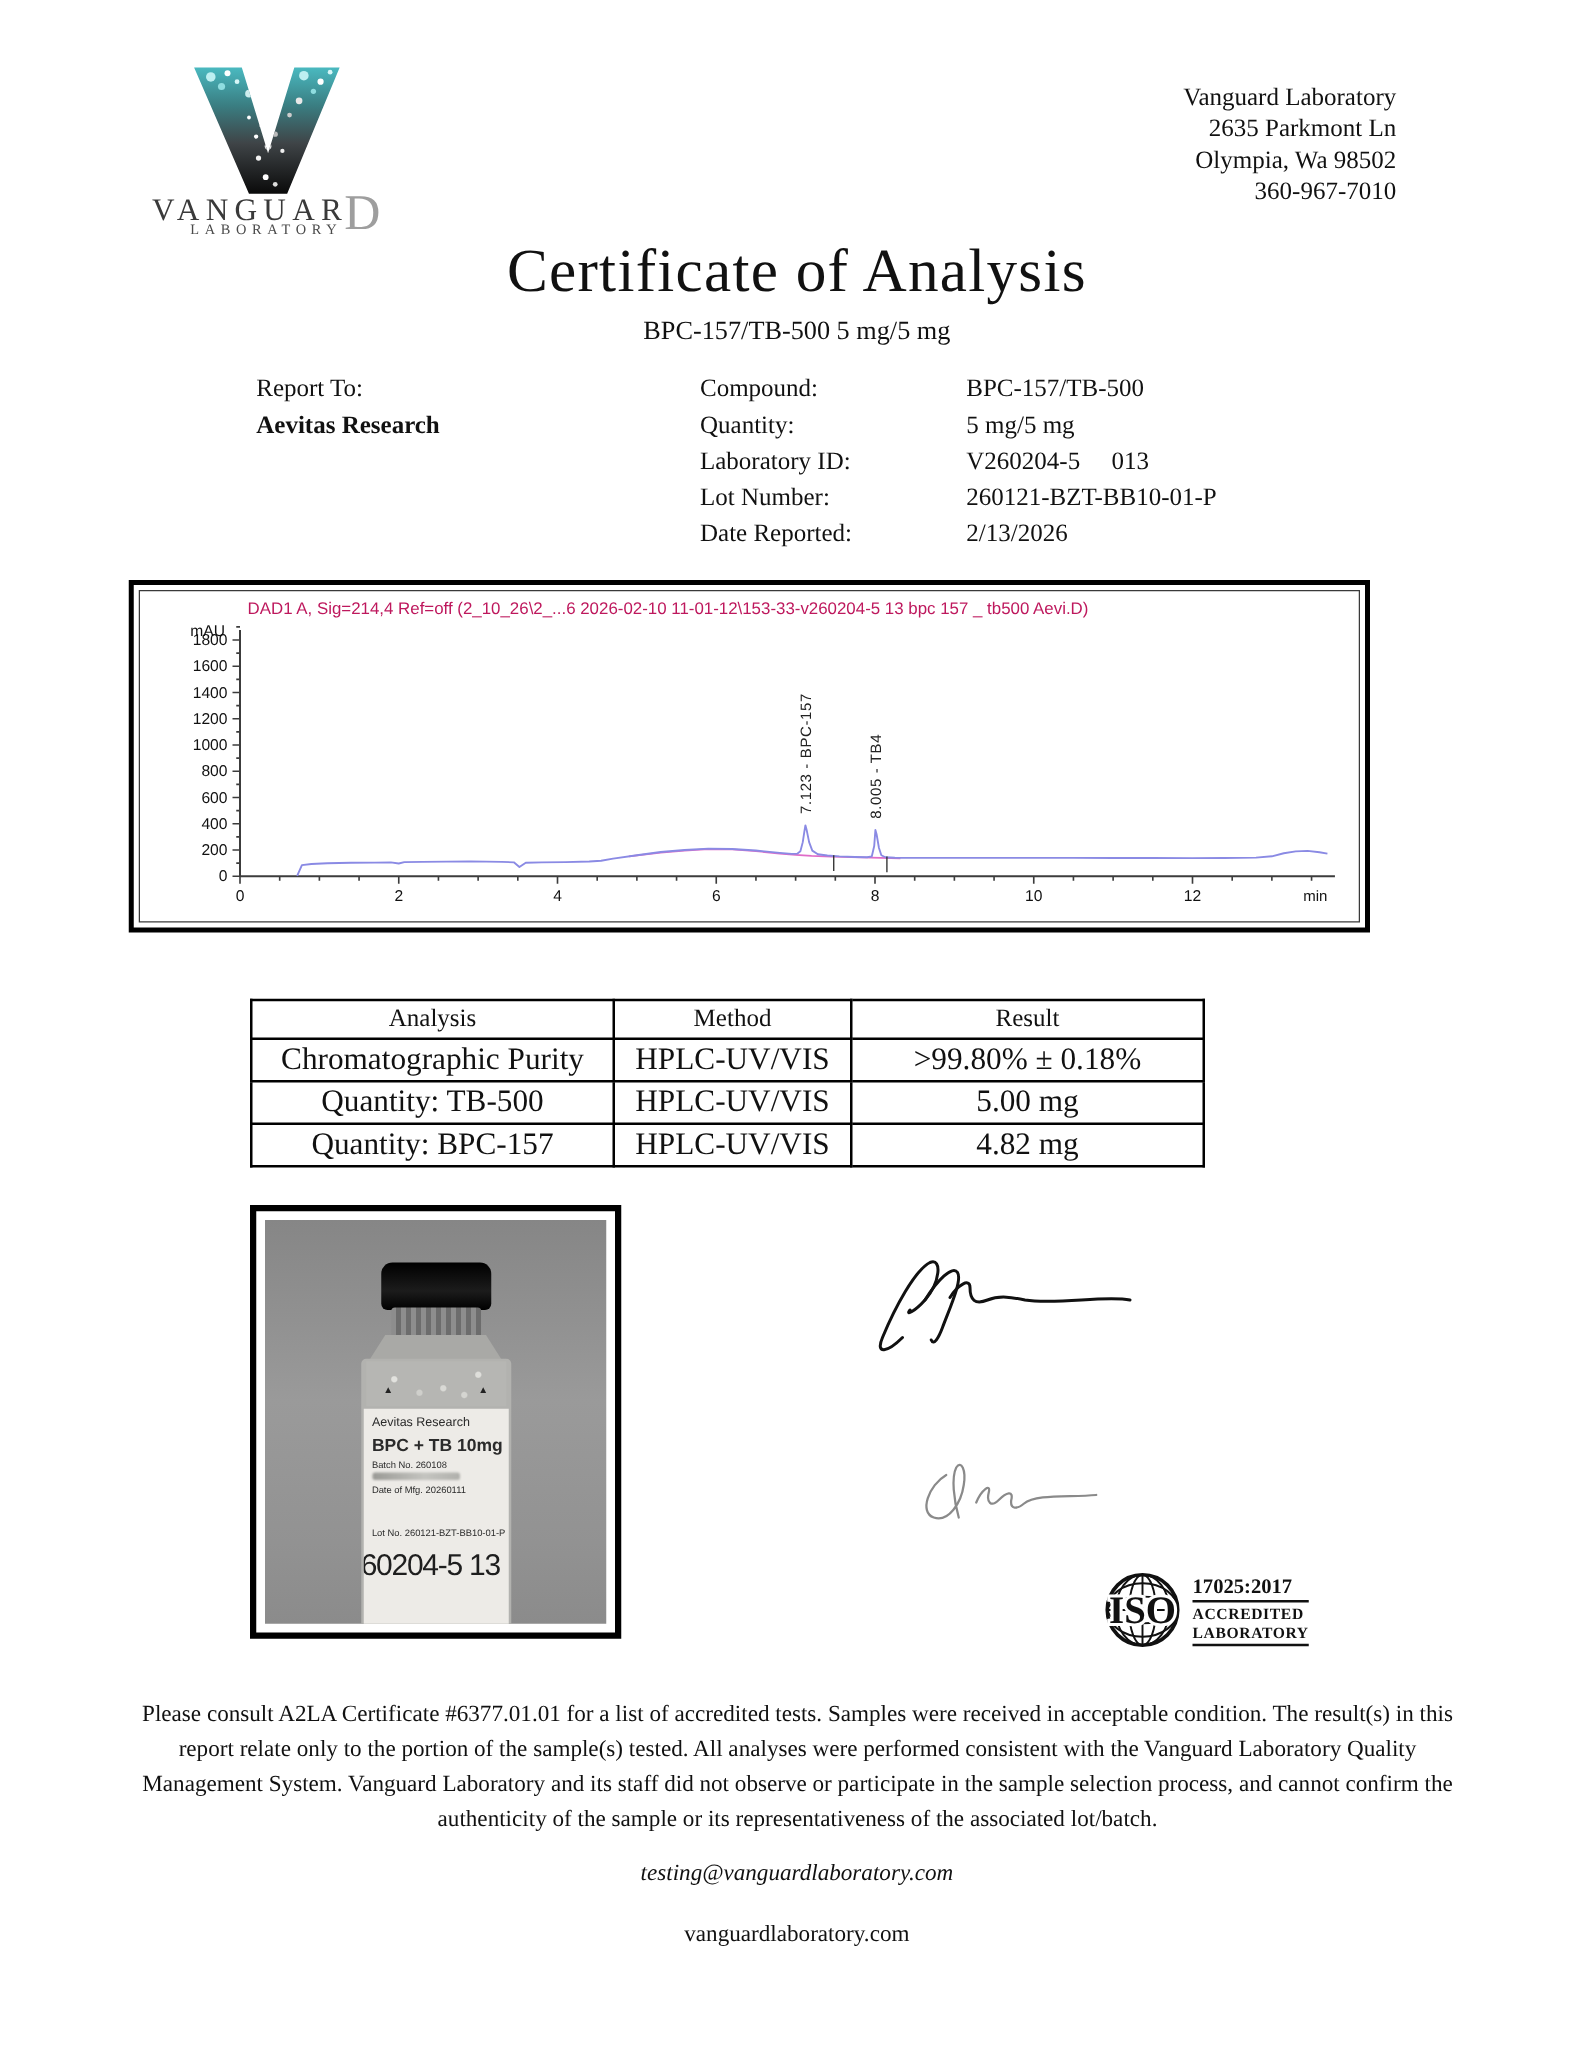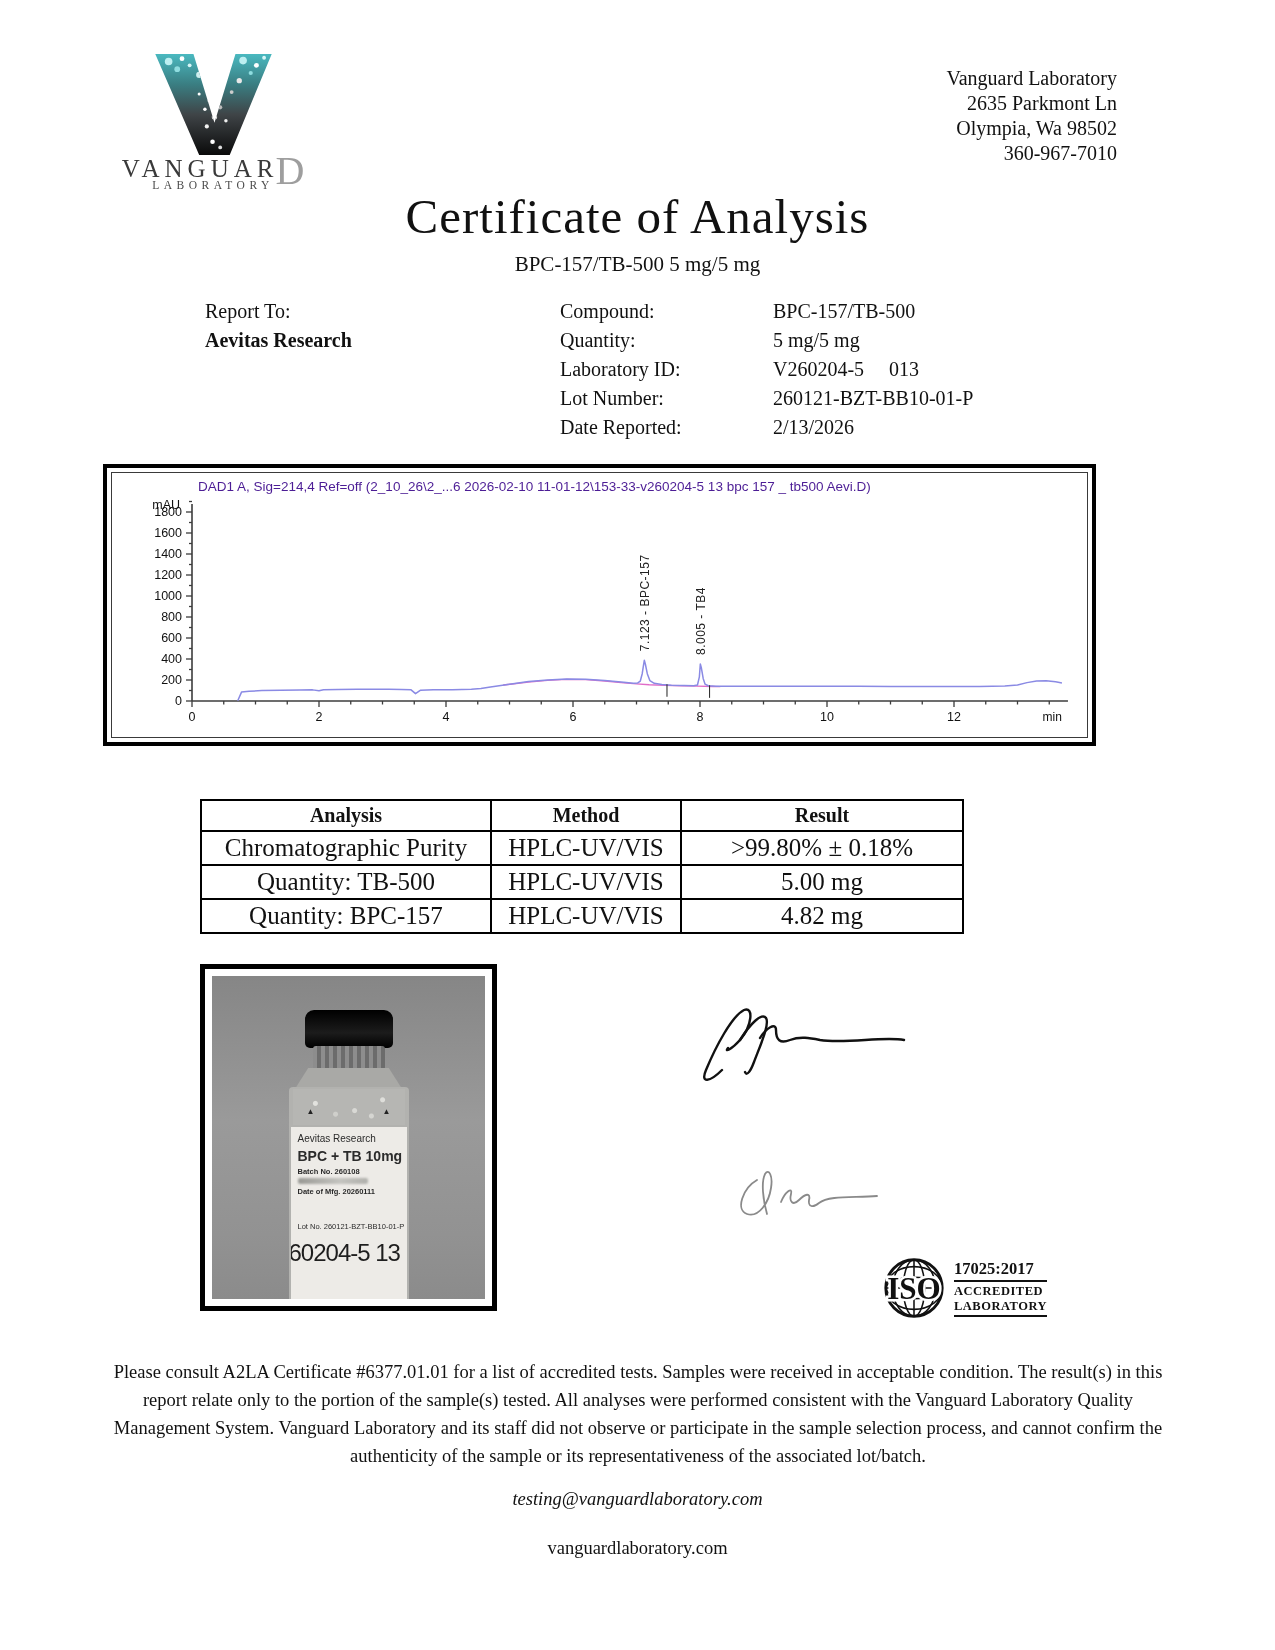--- a/index.html
+++ b/index.html
@@ -23,28 +23,28 @@
   .report-to-label{position:absolute;left:205px;top:300px;font-size:20px;}
   .report-to-value{position:absolute;left:205px;top:329px;font-size:20px;font-weight:700;}
   .info-row{position:absolute;font-size:20px;white-space:nowrap;}
   .info-label{display:inline-block;width:205px;}
   .info-value{margin-left:8px;}
 
   
   .chart-outer{position:absolute;left:103px;top:464px;width:993px;height:282px;
                border:4px solid #000;box-sizing:border-box;padding:4px;background:#fff;}
   .chart-inner{border:1.5px solid #3a3a3a;height:100%;box-sizing:border-box;background:#fff;overflow:hidden;}
-  .chart-title{font-family:"Liberation Sans","DejaVu Sans",sans-serif;font-size:13.5px;color:#4c1d95;
+  .chart-title{font-family:"Liberation Sans","DejaVu Sans",sans-serif;font-size:13.5px;color:#be185d;
                padding:6px 0 0 86px;white-space:nowrap;}
   .chart-svg{display:block;margin-top:2px;}
 
   
   .results{position:absolute;left:200px;top:799px;width:762px;border-collapse:collapse;table-layout:fixed;}
   .results th,.results td{border:2px solid #000;text-align:center;padding:2px 4px;height:25px;}
-  .results th{font-size:20px;font-weight:700;}
+  .results th{font-size:20px;font-weight:400;}
   .results td{font-size:25px;}
 
   
   .vial-frame{position:absolute;left:200px;top:964px;width:297px;height:347px;
               border:5px solid #000;box-sizing:border-box;padding:7px;background:#fff;}
   .vial-photo{position:relative;width:100%;height:100%;overflow:hidden;
               background:linear-gradient(180deg,#868686,#9a9a9a 45%,#929292 80%,#8b8b8b);}
   .vial{position:absolute;left:50%;top:34px;transform:translateX(-50%);width:120px;}
   .vial-cap{width:88px;height:38px;margin:0 auto;background:linear-gradient(180deg,#000,#1c1c1c 60%,#000);
             border-radius:9px 9px 5px 5px;}
@@ -59,21 +59,21 @@
                        radial-gradient(circle at 55% 60%,#d9d9d5 0 2px,transparent 3px),
                        radial-gradient(circle at 80% 30%,#dededa 0 2px,transparent 3px),
                        radial-gradient(circle at 38% 70%,#cfcfcb 0 2px,transparent 3px),
                        radial-gradient(circle at 70% 75%,#d5d5d1 0 2px,transparent 3px);}
   .vial-tri{position:absolute;top:20px;font-size:8px;color:#222;}
   .vial-label{position:absolute;left:2px;top:40px;width:116px;height:188px;background:#edebe7;
               overflow:hidden;padding:6px 0 0 7px;box-sizing:border-box;
               font-family:"Liberation Sans","DejaVu Sans",sans-serif;color:#2b2b2b;}
   .lbl-brand{font-size:10px;}
   .lbl-product{font-size:14px;font-weight:700;margin-top:4px;white-space:nowrap;}
-  .lbl-small{font-size:7.5px;margin-top:3px;white-space:nowrap;font-weight:bold;}
+  .lbl-small{font-size:7.5px;margin-top:3px;white-space:nowrap;}
   .lbl-blur{width:70px;height:6px;margin-top:2px;background:linear-gradient(90deg,#9a9a96,#c4c4c0 60%,#b0b0ac);
             filter:blur(1px);border-radius:2px;}
   .lbl-lot{font-size:7.5px;margin-top:26px;white-space:nowrap;}
   .lbl-big{font-size:24px;margin-top:8px;margin-left:-9px;letter-spacing:-1px;white-space:nowrap;color:#1e1e1e;}
 
   
   .sig1{position:absolute;left:688px;top:998px;}
   .sig2{position:absolute;left:727px;top:1152px;}
   .sig-line{position:absolute;font-size:19.5px;white-space:nowrap;}
   .sig-date{margin-left:12px;}

